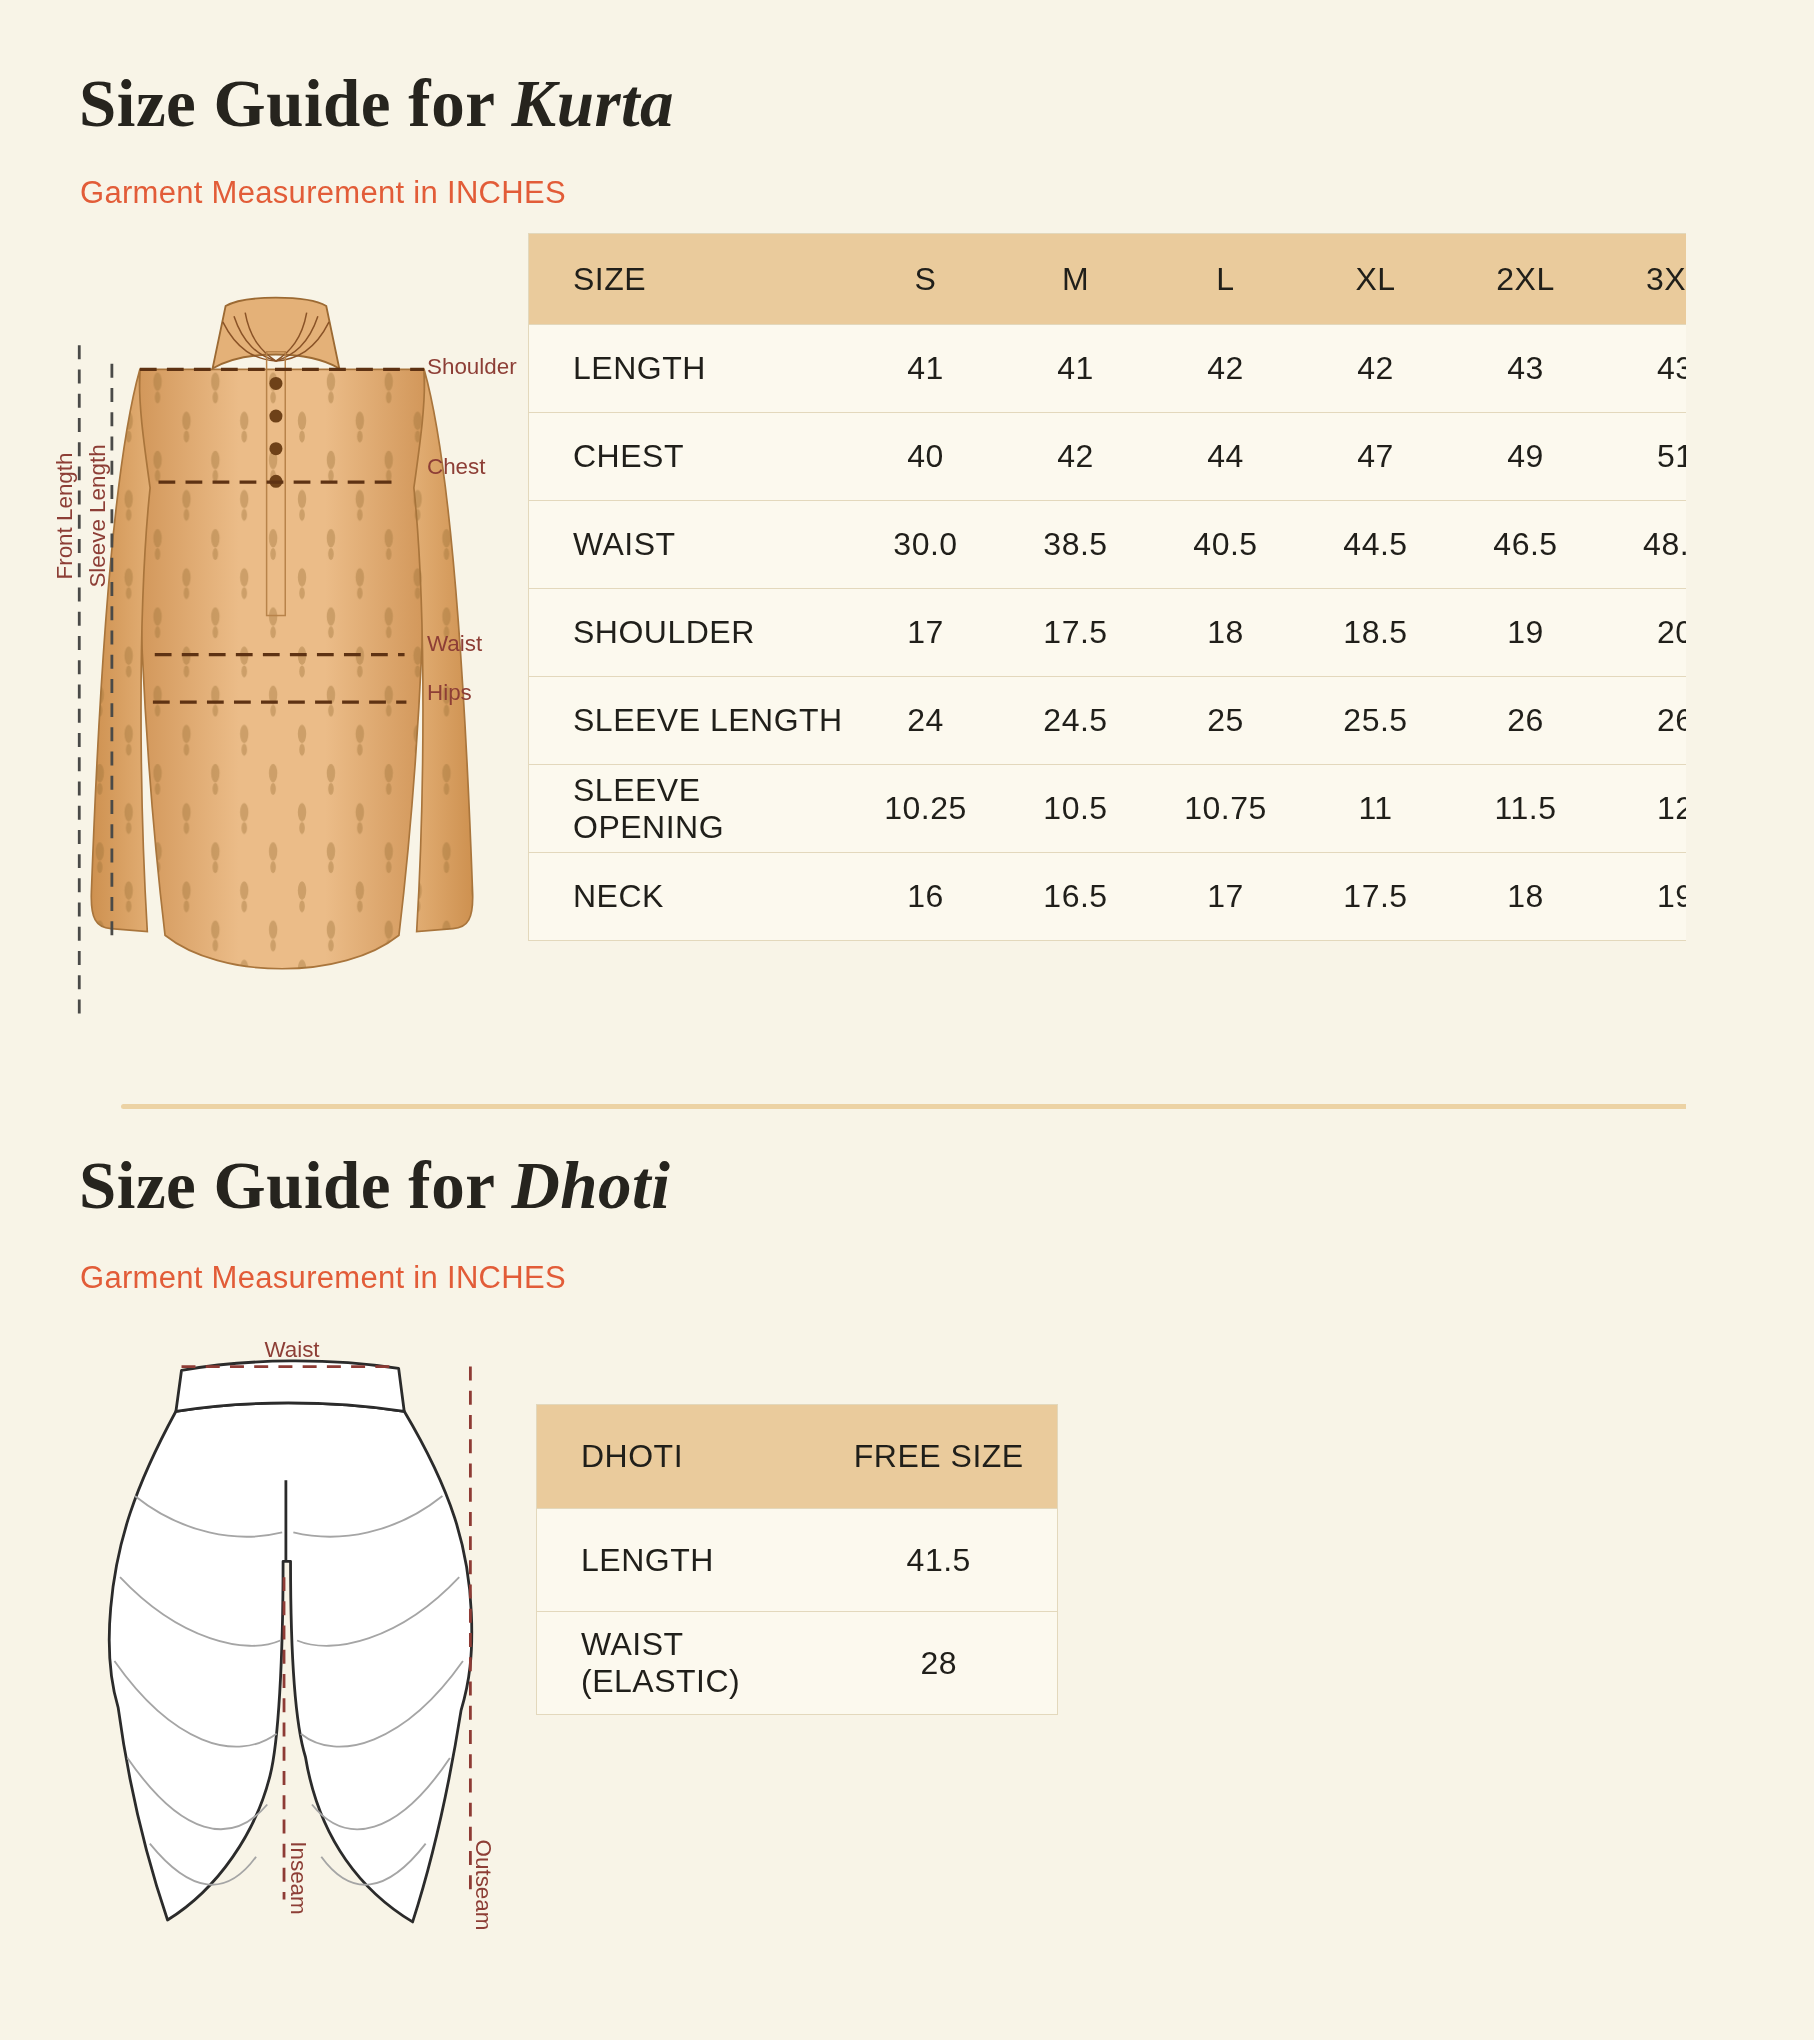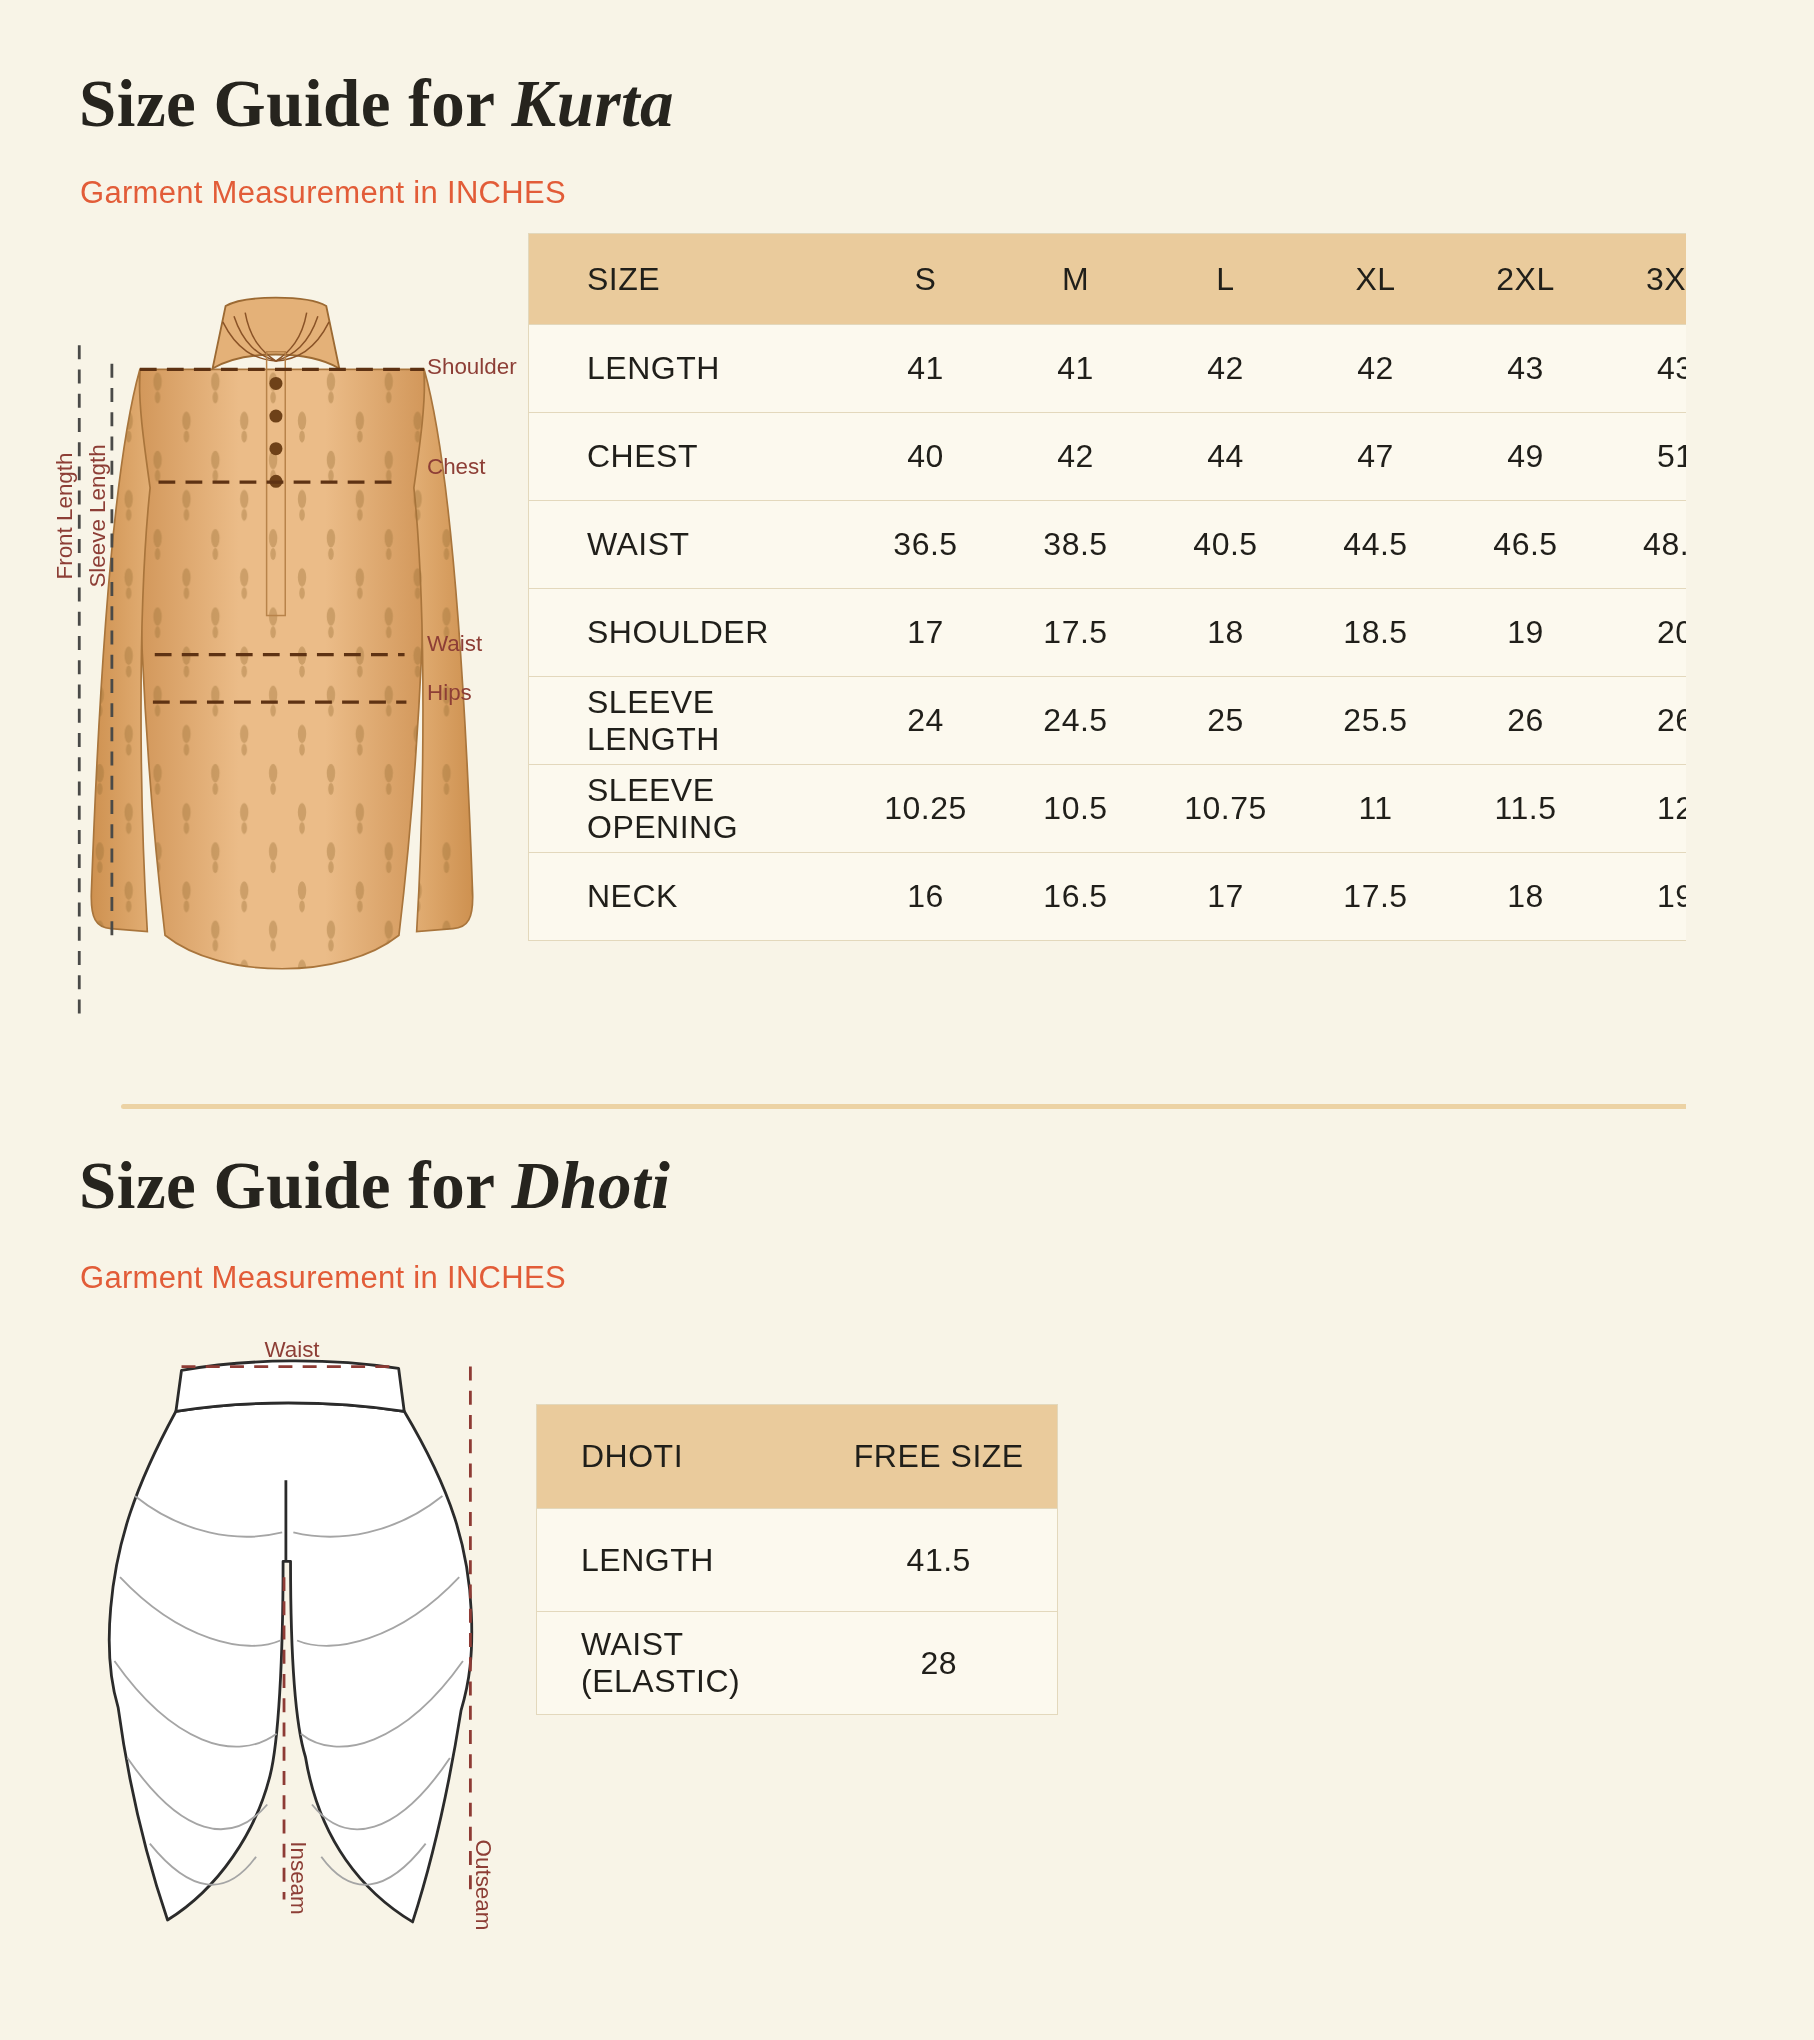--- a/index.html
+++ b/index.html
@@ -38,21 +38,21 @@
 
   table.size-table{position:absolute;border-collapse:collapse;table-layout:fixed;
     background:var(--table-bg);border:1.9px solid var(--line);}
   #kurta-table{left:528px;top:233px;width:1223px;}
   #dhoti-table{left:536px;top:1404px;width:522px;}
   .size-table th,.size-table td{font-weight:400;font-size:32px;color:#201F1A;
     letter-spacing:0.5px;vertical-align:middle;text-align:center;}
   .size-table thead th{background:var(--header-bg);}
   #kurta-table thead th{height:91px;}
   #kurta-table tbody td{height:88px;border-top:1.9px solid var(--line);}
-  #kurta-table th:first-child,#kurta-table td:first-child{width:322px;text-align:left;padding-left:58px;}
+  #kurta-table th:first-child,#kurta-table td:first-child{width:322px;text-align:left;padding-left:44px;}
   #dhoti-table thead th{height:104px;}
   #dhoti-table tbody td{height:103px;border-top:1.9px solid var(--line);}
   #dhoti-table th:first-child,#dhoti-table td:first-child{width:284px;text-align:left;padding-left:44px;}
 
   .divider{position:absolute;left:121px;top:1104px;width:1588px;height:4.7px;
     background:#ECD2A4;border-radius:2.8px;}
 </style>
 </head>
 <body>
 
@@ -161,21 +161,21 @@
           <td>CHEST</td>
           <td>40</td>
           <td>42</td>
           <td>44</td>
           <td>47</td>
           <td>49</td>
           <td>51</td>
         </tr>
         <tr>
           <td>WAIST</td>
-          <td>36.5</td>
+          <td>30.0</td>
           <td>38.5</td>
           <td>40.5</td>
           <td>44.5</td>
           <td>46.5</td>
           <td>48.5</td>
         </tr>
         <tr>
           <td>SHOULDER</td>
           <td>17</td>
           <td>17.5</td>

